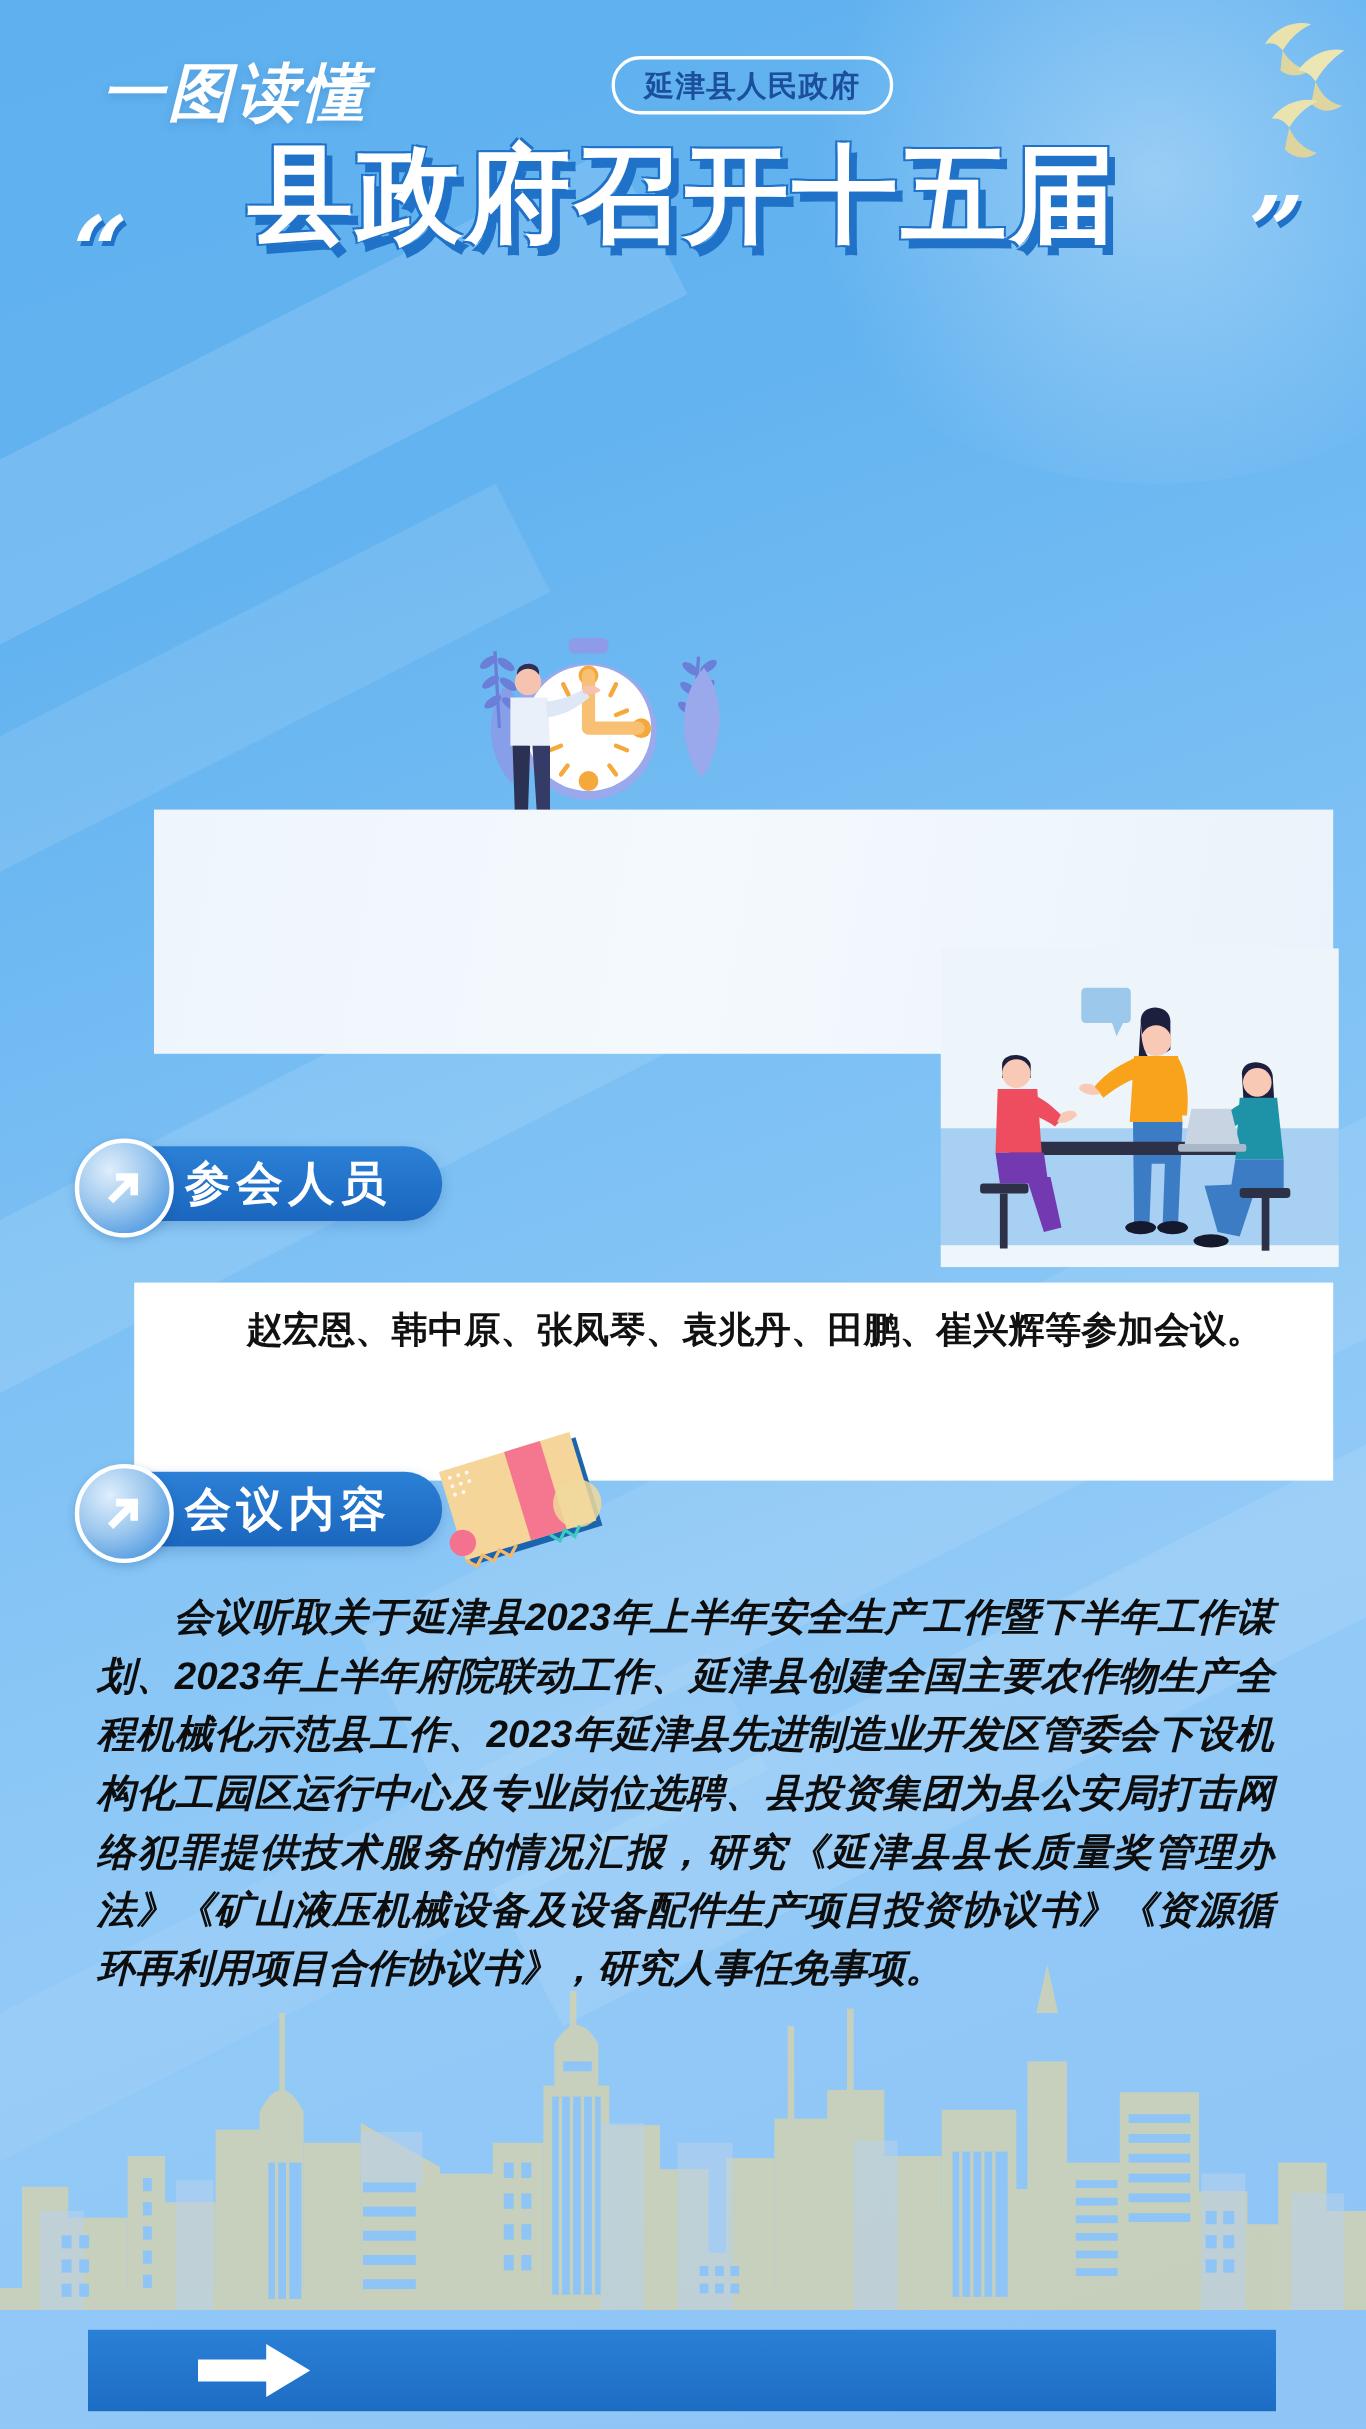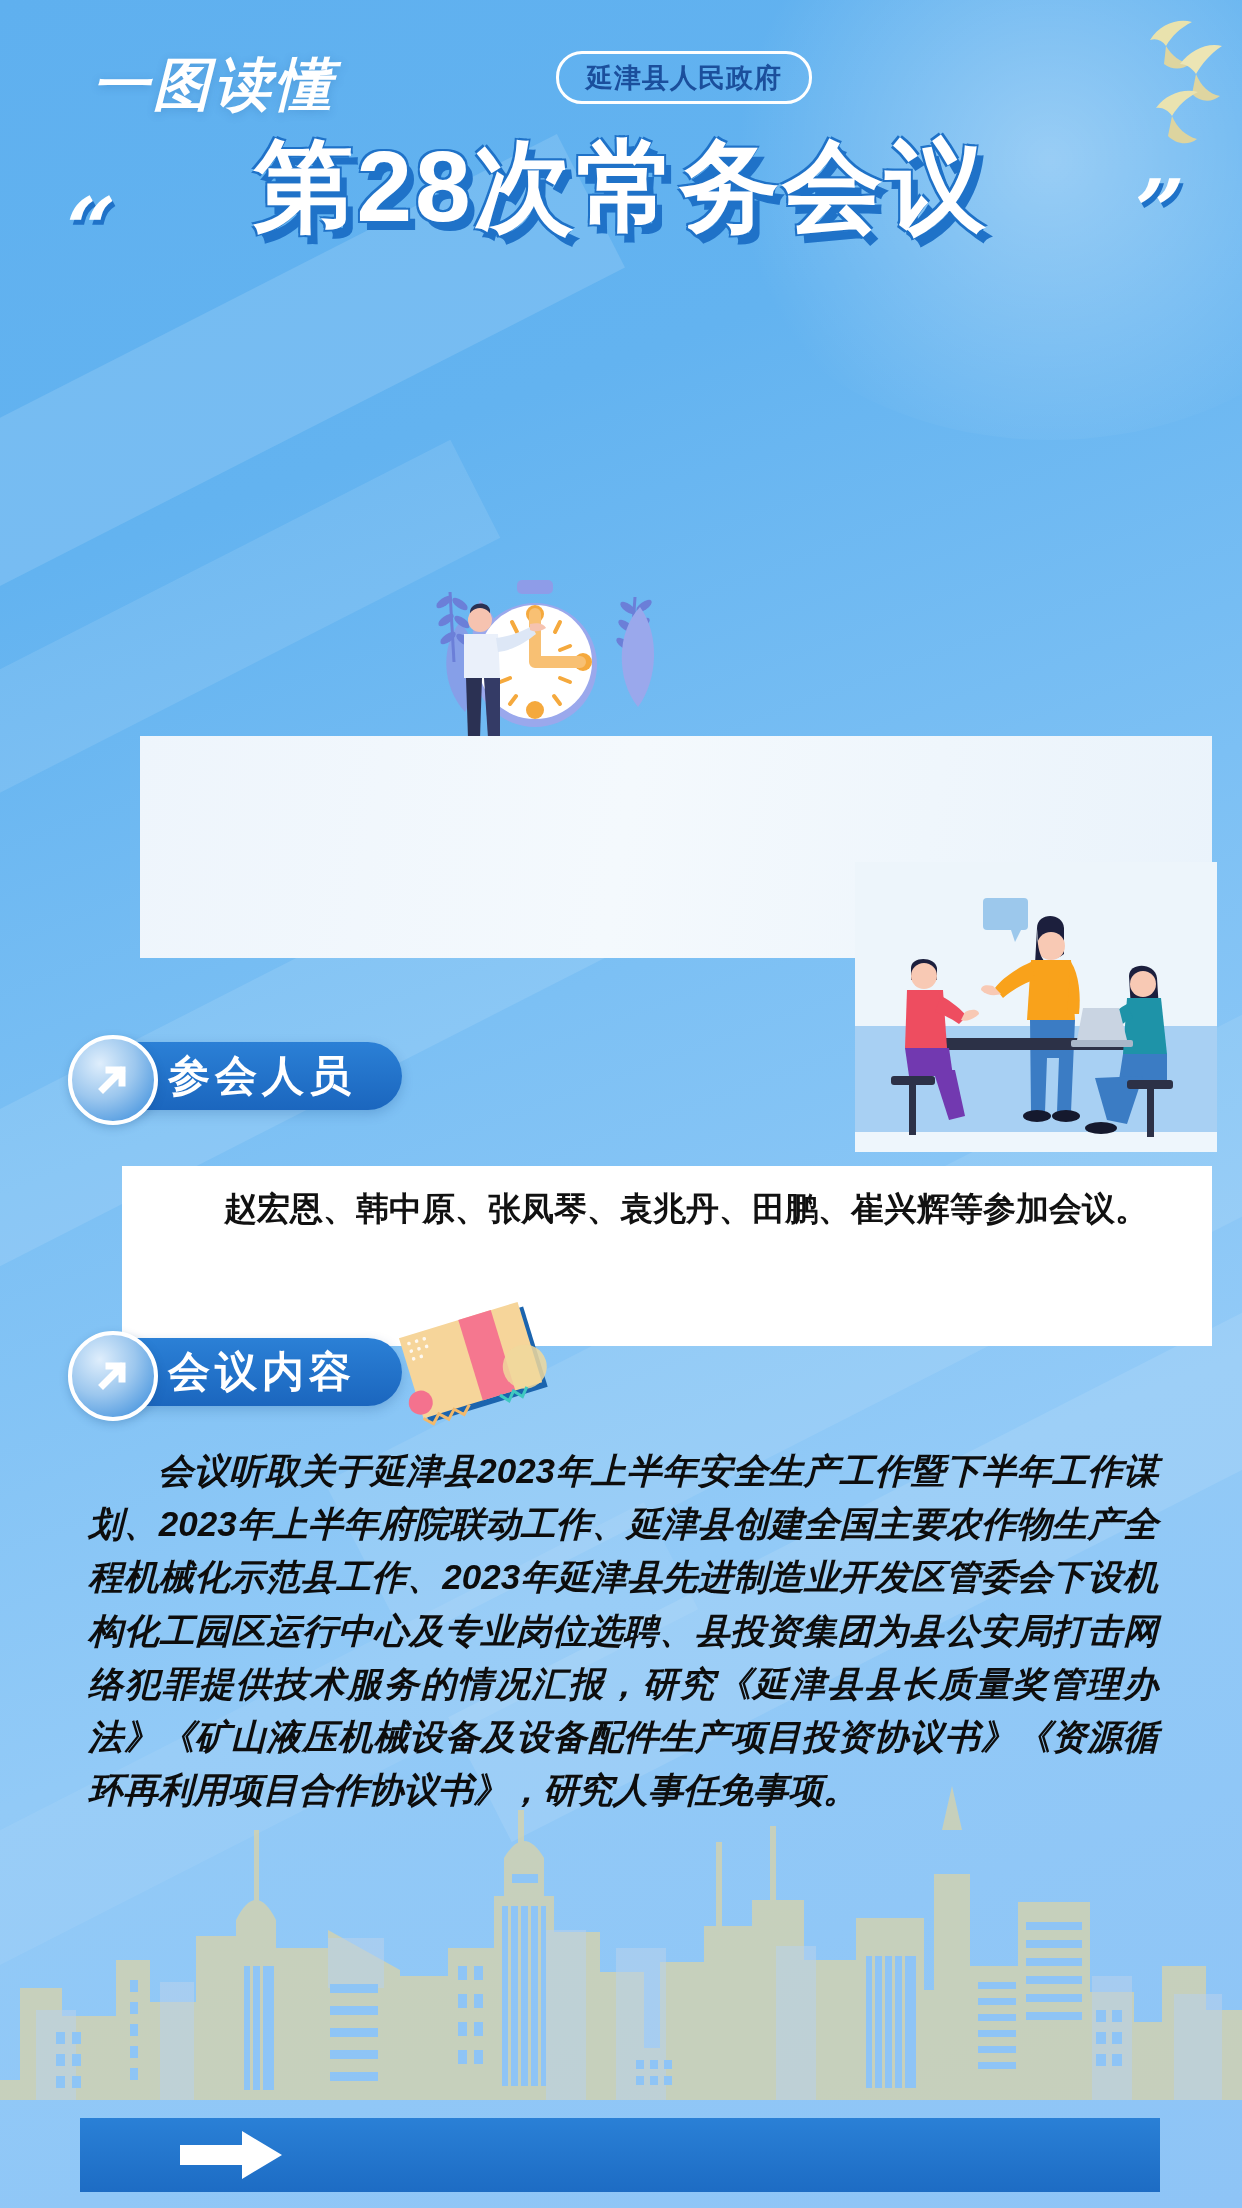--- a/index.html
+++ b/index.html
@@ -146,21 +146,21 @@
     <path d="M114 34 C120 44, 128 50, 138 52 C130 58, 120 58, 112 52 Z" fill="#ded5a0"></path>
     <path d="M128 52 C138 38, 156 30, 170 34 C158 42, 150 52, 144 62 C140 56, 134 52, 128 52 Z" fill="#ece5b4"></path>
     <path d="M144 62 C149 74, 157 82, 168 84 C159 91, 148 90, 140 82 Z" fill="#ded5a0"></path>
     <path d="M104 96 C114 82, 132 76, 146 80 C134 86, 126 94, 120 104 C116 98, 110 95, 104 96 Z" fill="#eae3b0"></path>
     <path d="M120 104 C125 116, 134 124, 145 127 C136 134, 124 132, 116 124 Z" fill="#ddd49f"></path>
   </svg>
 
   <div class="quote q-left">“</div>
   <div class="quote q-right">”</div>
   <div class="title-wrap">
-    <span class="t-line l2">第28次常务会议</span>
+    <span class="t-line l1">县政府召开十五届</span>
   </div>
 
   <svg class="ill ill-clock" viewBox="0 0 330 210">
 
     <path d="M40 70 C20 95, 22 135, 45 160 C62 135, 62 95, 40 70 Z" fill="#8b9ae6" opacity=".85"></path>
     <path d="M60 48 C46 78, 52 128, 78 152 C90 118, 86 72, 60 48 Z" fill="#9aa8ec"></path>
     <path d="M30 40 L34 110" stroke="#6b7fd8" stroke-width="3" fill="none"></path>
     <g fill="#6b7fd8">
       <ellipse cx="24" cy="50" rx="9" ry="4" transform="rotate(-35 24 50)"></ellipse>
       <ellipse cx="40" cy="52" rx="9" ry="4" transform="rotate(35 40 52)"></ellipse>

